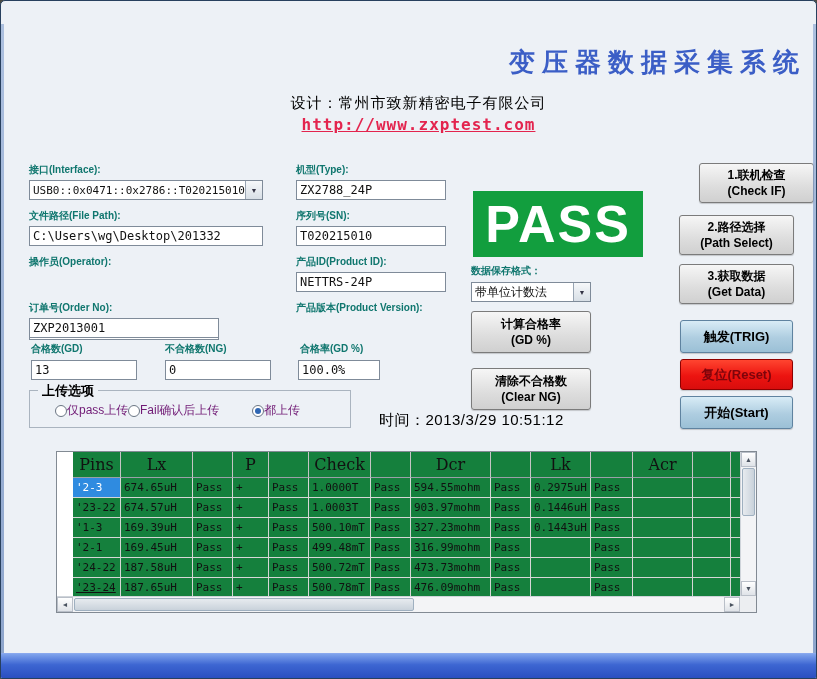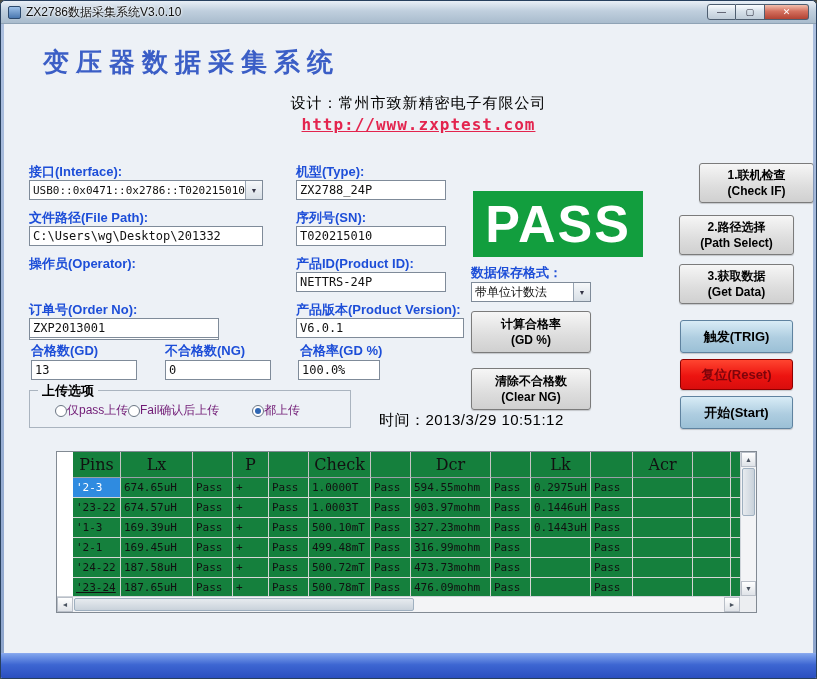--- a/index.html
+++ b/index.html
@@ -22,29 +22,29 @@
   .win-btn.mid { border-left:none; }
   .win-btn.close { width:44px; border-left:none; border-radius:0 3px 3px 0; color:#fff;
                    background:linear-gradient(#f2c0ae,#d4705e 45%,#b24334); }
   .bottom-frame { position:absolute; left:0; right:0; bottom:0; height:25px;
                   background:linear-gradient(#7fa3ec,#3d66d2 45%,#2b4fc0);
                   border-top:1px solid #89a8ee; z-index:4; }
   .side-frame { position:absolute; top:23px; bottom:25px; width:3px;
                 background:linear-gradient(rgba(150,175,215,.75),rgba(110,140,190,.75)); z-index:4; }
   .side-frame.left { left:0; } .side-frame.right { right:0; }
   
-  .app-title { position:absolute; top:44px; left:42px; right:10px; text-align:left;
+  .app-title { position:absolute; top:44px; left:42px; right:10px; text-align:right;
                font-size:26px; font-weight:bold; letter-spacing:7px; color:#3b5ec6; }
   .designer  { position:absolute; top:93px; left:30px; right:10px; text-align:center;
                font-size:15px; color:#000; letter-spacing:1px; }
   .weblink   { position:absolute; top:114px; left:30px; right:10px; text-align:center; }
   .weblink span { font-family:"DejaVu Sans Mono",monospace; font-size:16px; font-weight:bold;
                   color:#e3244e; text-decoration:underline; letter-spacing:1px; cursor:pointer; }
   
-  .lbl { position:absolute; font-size:13px; font-weight:bold; color:#1d4ed8; white-space:nowrap; }
+  .lbl { position:absolute; font-size:10px; font-weight:bold; color:#0f766e; white-space:nowrap; }
   .tbox { position:absolute; height:20px; border:1px solid #7f8b99; background:#fff;
           font-family:"DejaVu Sans Mono",monospace; font-size:12px; padding:0 3px; color:#111; outline:none; }
   .combo { position:absolute; height:20px; border:1px solid #7f8b99; background:#fff;
            display:flex; align-items:center; }
   .combo-text { flex:1; font-family:"DejaVu Sans Mono",monospace; font-size:11px; padding:0 3px;
                 white-space:nowrap; overflow:hidden; color:#111; }
   .combo-arrow { width:17px; height:100%; border-left:1px solid #98a4b2; flex:none;
                  background:linear-gradient(#f6f8fa,#d8dfe6); font-size:7px; color:#334;
                  display:flex; align-items:center; justify-content:center; }
   
@@ -96,29 +96,20 @@
             background:linear-gradient(90deg,#e7ebef,#c9d2db); border:1px solid #9fb0c0; border-radius:2px; }
   .hthumb { height:13px; width:340px; margin:0 1px; flex:none;
             background:linear-gradient(#e7ebef,#c9d2db); border:1px solid #9fb0c0; border-radius:2px; }
   .hspacer { flex:1; }
 </style>
 </head>
 <body>
 
 <div class="window">
 
-  <div class="titlebar">
-    <span class="app-icon"></span>
-    <span class="title-text">ZX2786数据采集系统V3.0.10</span>
-    <div class="win-controls">
-      <div class="win-btn first">—</div>
-      <div class="win-btn mid">▢</div>
-      <div class="win-btn close">✕</div>
-    </div>
-  </div>
 
   <div class="app-title">变压器数据采集系统</div>
   <div class="designer">设计：常州市致新精密电子有限公司</div>
   <div class="weblink">
     <span>http://www.zxptest.com</span>
   </div>
 
   <div class="lbl" style="left:28px;top:162px">接口(Interface):</div>
   <div class="combo" style="left:28px;top:179px;width:234px">
     <span class="combo-text">USB0::0x0471::0x2786::T020215010::</span>
@@ -160,21 +151,20 @@
   <div class="lbl" style="left:295px;top:162px">机型(Type):</div>
   <input class="tbox" style="left: 295px; top: 179px; width: 150px;" value="ZX2788_24P">
 
   <div class="lbl" style="left:295px;top:208px">序列号(SN):</div>
   <input class="tbox" style="left: 295px; top: 225px; width: 150px;" value="T020215010">
 
   <div class="lbl" style="left:295px;top:254px">产品ID(Product ID):</div>
   <input class="tbox" style="left: 295px; top: 271px; width: 150px;" value="NETTRS-24P">
 
   <div class="lbl" style="left:295px;top:300px">产品版本(Product Version):</div>
-  <input class="tbox" style="left: 295px; top: 317px; width: 168px;" value="V6.0.1">
 
   <div class="pass-box">PASS</div>
 
   <div class="lbl" style="left:470px;top:263px">数据保存格式：</div>
   <div class="combo" style="left:470px;top:281px;width:120px">
     <span class="combo-text" style="font-size:12px">带单位计数法</span>
     <span class="combo-arrow">▼</span>
   </div>
 
   <div class="btn" style="left:470px;top:310px;width:120px;height:42px">

